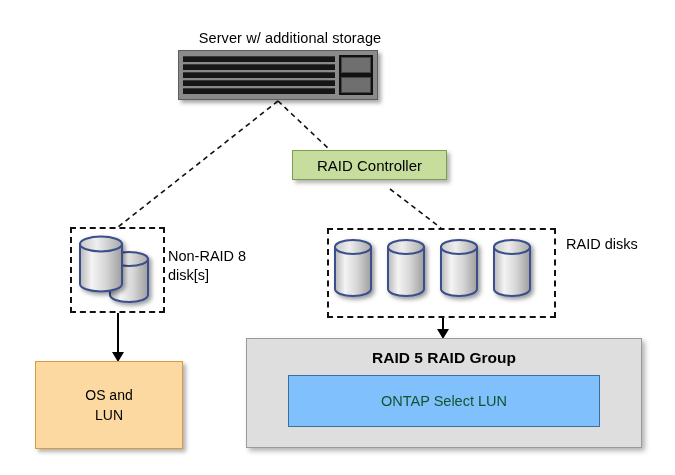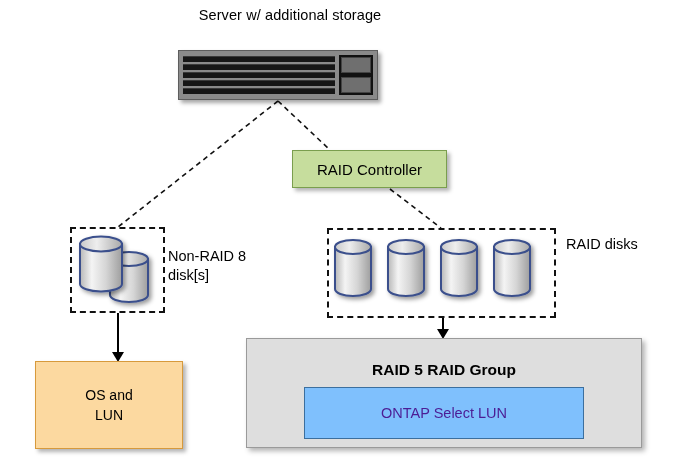--- a/index.html
+++ b/index.html
@@ -23,21 +23,21 @@
     top: 0;
     width: 675px;
     height: 475px;
     pointer-events: none;
   }
 
   
   .diagram-title {
     position: absolute;
     left: 120px;
-    top: 7px;
+    top: 30px;
     width: 340px;
     text-align: center;
     font-size: 14.5px;
     color: #000000;
     letter-spacing: .1px;
     white-space: nowrap;
   }
 
   
   .server {
@@ -90,21 +90,21 @@
     align-items: center;
     justify-content: center;
     text-align: center;
     color: #000000;
   }
 
   .raid-controller {
     left: 292px;
     top: 150px;
     width: 155px;
-    height: 38px;
+    height: 30px;
     background: #c6dd9d;
     border: 1px solid #7a9e4e;
     font-size: 15px;
     box-shadow: 3px 3px 4px rgba(0,0,0,.30);
   }
 
   .os-lun {
     left: 35px;
     top: 361px;
     width: 148px;
@@ -120,38 +120,38 @@
   .raid-group {
     left: 246px;
     top: 338px;
     width: 396px;
     height: 110px;
     background: #dedede;
     border: 1px solid #9a9a9a;
     box-shadow: 3px 3px 5px rgba(0,0,0,.30);
     flex-direction: column;
     justify-content: flex-start;
-    padding-top: 22px;
+    padding-top: 10px;
   }
   .raid-group-title {
     font-size: 15.5px;
     font-weight: bold;
     color: #000000;
     margin-bottom: 8px;
   }
   .ontap-lun {
-    width: 280px;
+    width: 312px;
     height: 52px;
     background: #7fc0fd;
     border: 1px solid #3c6f9e;
     display: flex;
     align-items: center;
     justify-content: center;
     font-size: 14.5px;
-    color: #4c1d95;
+    color: #14532d;
     box-sizing: border-box;
   }
 
   
   .dashed-group {
     position: absolute;
     box-sizing: border-box;
     border: 2px dashed #111111;
     background: transparent;
   }

